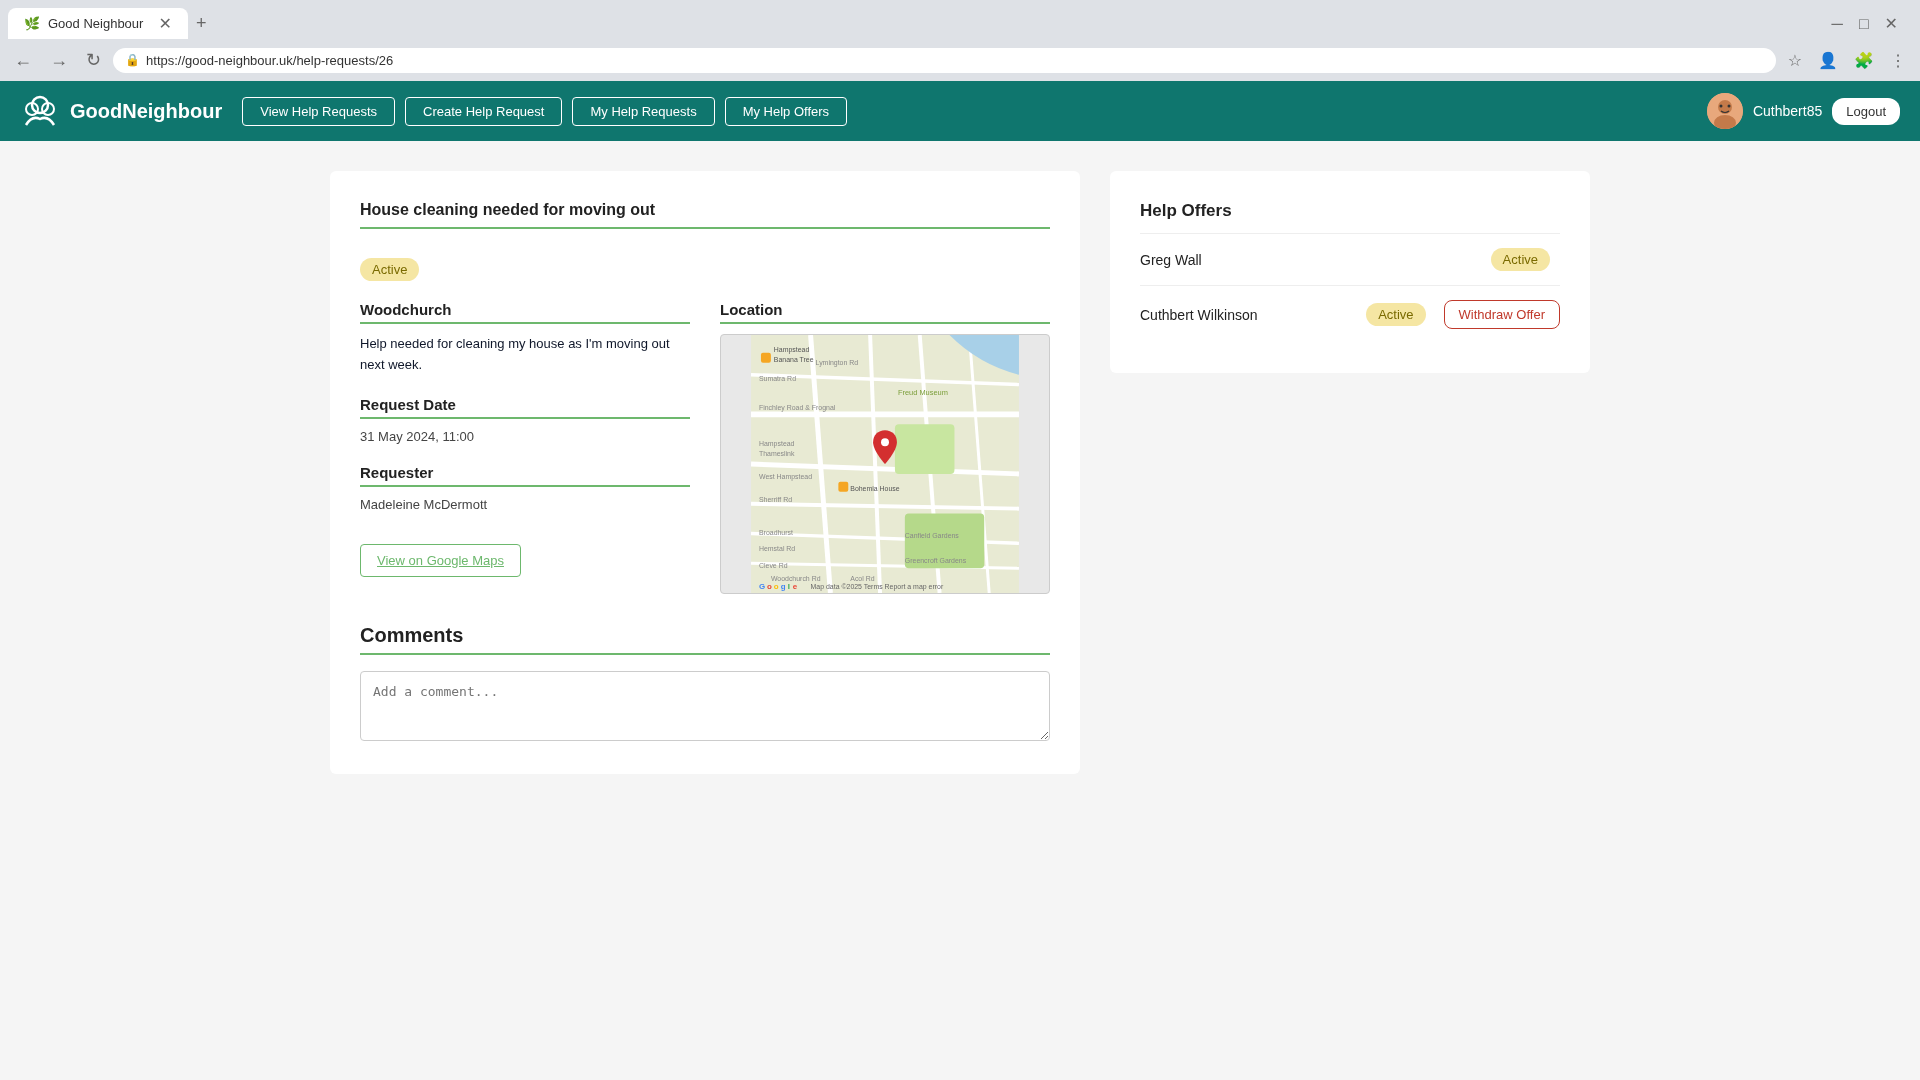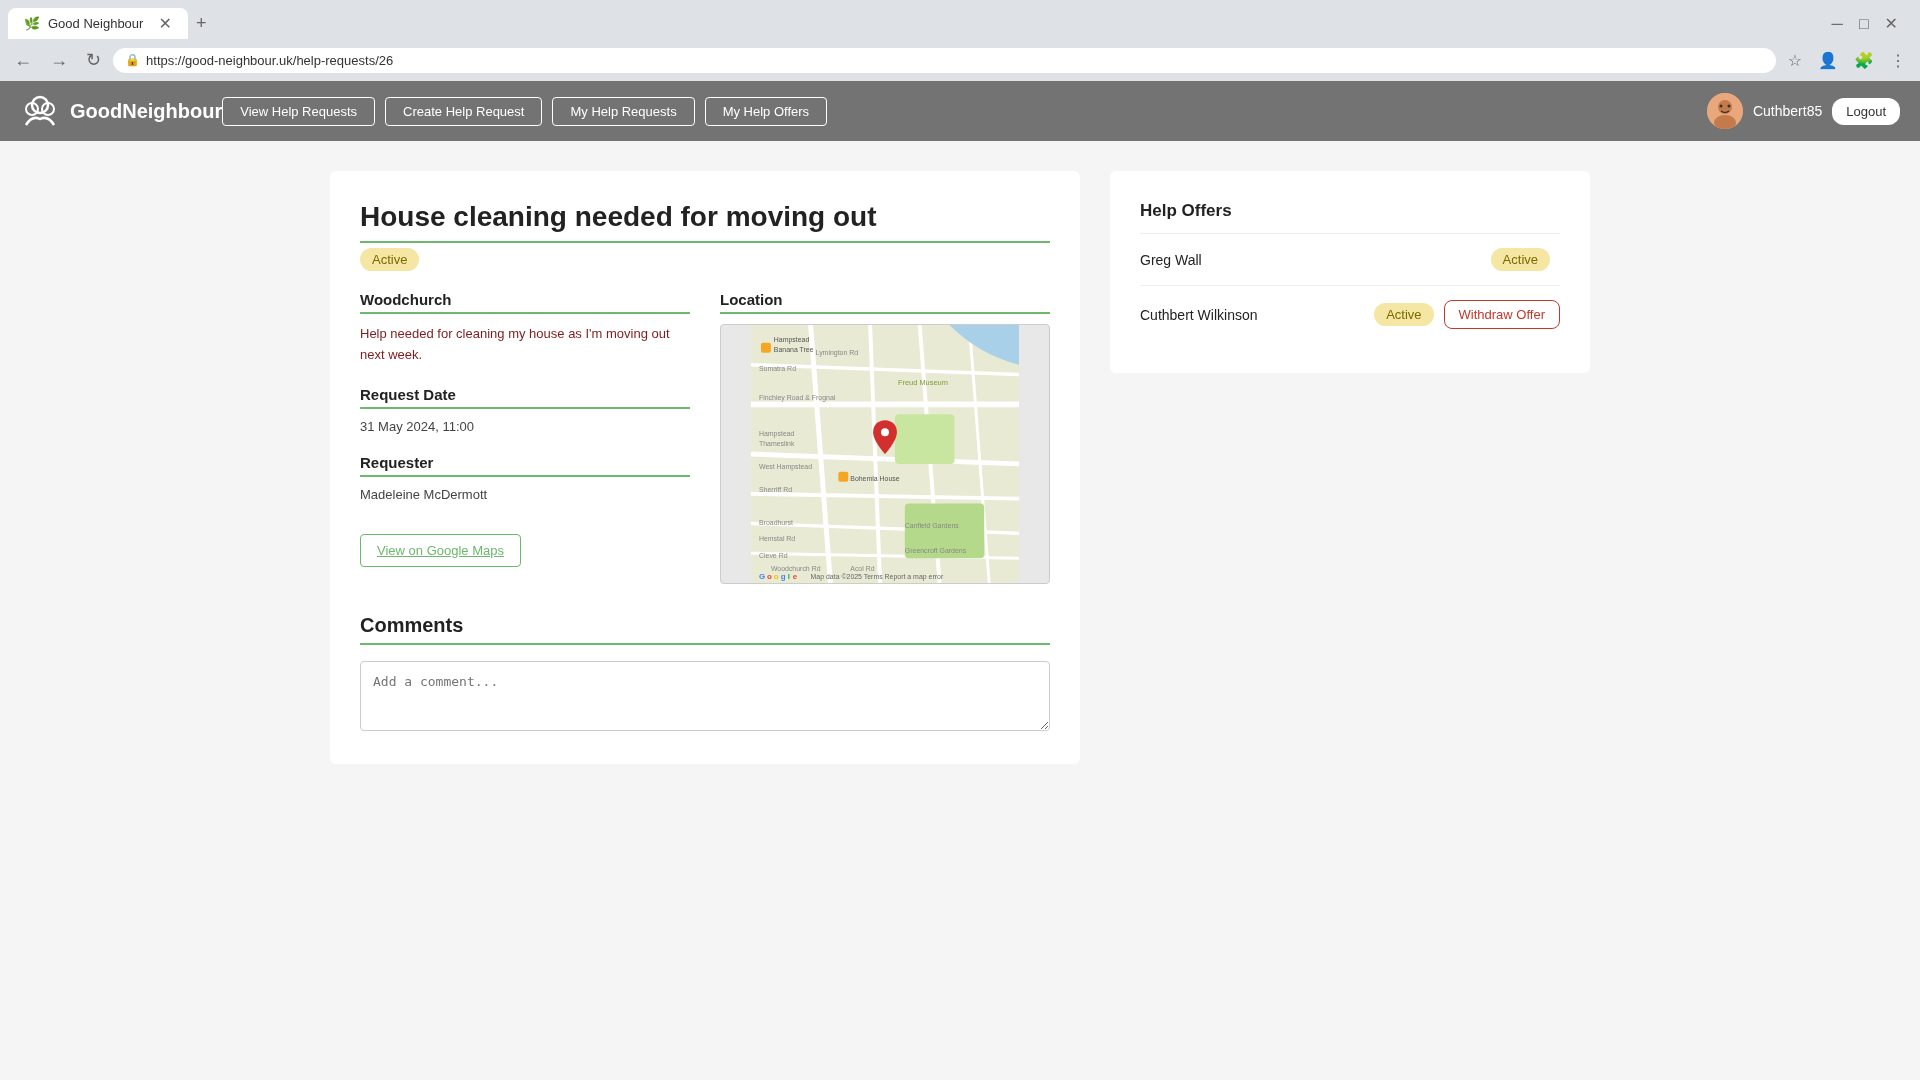--- a/index.html
+++ b/index.html
@@ -14,61 +14,61 @@
     .browser-tab-new { background: none; border: none; font-size: 18px; cursor: pointer; color: #666; padding: 4px 8px; }
     .browser-toolbar { display: flex; align-items: center; background: #dee1e6; padding: 6px 8px; gap: 6px; }
     .browser-nav-btn { background: none; border: none; cursor: pointer; color: #666; font-size: 18px; padding: 4px 6px; border-radius: 50%; }
     .browser-address-bar { flex: 1; display: flex; align-items: center; background: white; border-radius: 20px; padding: 5px 12px; gap: 6px; font-size: 13px; }
     .browser-address-bar .lock-icon { color: #666; font-size: 12px; }
     .browser-address-url { color: #333; }
     .browser-toolbar-right { display: flex; align-items: center; gap: 4px; }
     .browser-icon-btn { background: none; border: none; cursor: pointer; color: #666; font-size: 16px; padding: 4px 6px; border-radius: 50%; }
 
     
-    .app-header { background: #737373; padding: 10px 20px; display: flex; align-items: center; }
+    .app-header { background: #0f766e; padding: 10px 20px; display: flex; align-items: center; gap: 20px; }
     .app-logo { display: flex; align-items: center; gap: 10px; color: white; font-size: 20px; font-weight: bold; }
     .app-logo svg { width: 40px; height: 40px; }
     .app-nav { display: flex; gap: 10px; }
     .nav-btn { background: transparent; border: 1.5px solid white; color: white; padding: 6px 17px; border-radius: 4px; cursor: pointer; font-size: 13px; }
     .header-right { margin-left: auto; display: flex; align-items: center; gap: 10px; }
     .user-avatar { width: 36px; height: 36px; border-radius: 50%; background: #e8a87c; display: flex; align-items: center; justify-content: center; overflow: hidden; }
     .username { color: white; font-size: 14px; }
     .logout-btn { background: white; border: none; color: #333; padding: 6px 14px; border-radius: 12px; cursor: pointer; font-size: 13px; }
 
     
     .page-content { display: flex; justify-content: center; gap: 30px; padding: 30px 40px; max-width: 1400px; margin: 0 auto; }
     .main-panel { flex: 1; max-width: 750px; background: white; border-radius: 6px; padding: 30px; }
     .side-panel { width: 480px; background: white; border-radius: 6px; padding: 30px; align-self: flex-start; }
 
     
-    .request-title { font-size: 28px; font-weight: bold; color: #222; padding-bottom: 8px; border-bottom: 2px solid #6db86d; margin-bottom: 5px; }
+    .request-title { font-size: 16px; font-weight: bold; color: #222; padding-bottom: 8px; border-bottom: 2px solid #6db86d; margin-bottom: 29px; }
     .status-badge { display: inline-block; background: #f5e6a3; color: #7a6a00; padding: 4px 12px; border-radius: 12px; font-size: 13px; font-weight: 500; margin-bottom: 20px; }
 
     .two-col { display: flex; gap: 30px; margin-bottom: 20px; }
     .col-left { flex: 1; }
     .col-right { flex: 1; }
 
     .section-title { font-size: 15px; font-weight: bold; color: #222; border-bottom: 2px solid #6db86d; padding-bottom: 4px; margin-bottom: 10px; }
-    .section-text { font-size: 13px; color: #7f1d1d; line-height: 1.6; }
+    .section-text { font-size: 13px; color: #0f172a; line-height: 1.6; }
     .date-text { font-size: 13px; color: #444; margin-bottom: 16px; }
     .requester-text { font-size: 13px; color: #444; }
 
     .google-maps-placeholder { width: 100%; height: 260px; border: 1px solid #ccc; border-radius: 4px; overflow: hidden; position: relative; background: #e8e8e8; }
     .map-svg { width: 100%; height: 100%; }
 
     .view-maps-btn { display: inline-block; border: 1.5px solid #6db86d; color: #6db86d; background: white; padding: 8px 16px; border-radius: 4px; cursor: pointer; font-size: 13px; text-decoration: underline; margin-top: 12px; }
 
     
     .comments-section { margin-top: 30px; }
     .comments-title { font-size: 20px; font-weight: bold; color: #222; border-bottom: 2px solid #6db86d; padding-bottom: 6px; margin-bottom: 16px; }
     .comment-input { width: 100%; border: 1px solid #ccc; border-radius: 4px; padding: 12px; font-size: 13px; color: #999; min-height: 70px; resize: vertical; outline: none; }
 
     
     .side-title { font-size: 17px; font-weight: bold; color: #222; margin-bottom: 12px; }
-    .offer-item { display: flex; align-items: center; padding: 14px 0; border-top: 1px solid #eee; }
+    .offer-item { display: flex; align-items: center; padding: 14px 0; border-top: 1px solid #eee; gap: 8px; }
     .offer-item:first-child { border-top: 2px solid #6db86d; }
     .offer-name { font-size: 14px; font-weight: 500; color: #222; flex: 1; }
     .offer-badge { display: inline-block; background: #f5e6a3; color: #7a6a00; padding: 4px 12px; border-radius: 12px; font-size: 13px; margin-right: 10px; }
     .withdraw-btn { border: 1.5px solid #c0392b; color: #c0392b; background: white; padding: 6px 14px; border-radius: 8px; cursor: pointer; font-size: 13px; }
 
     .section-meta { margin-bottom: 20px; }
   </style>
 </head>
 <body>
 

